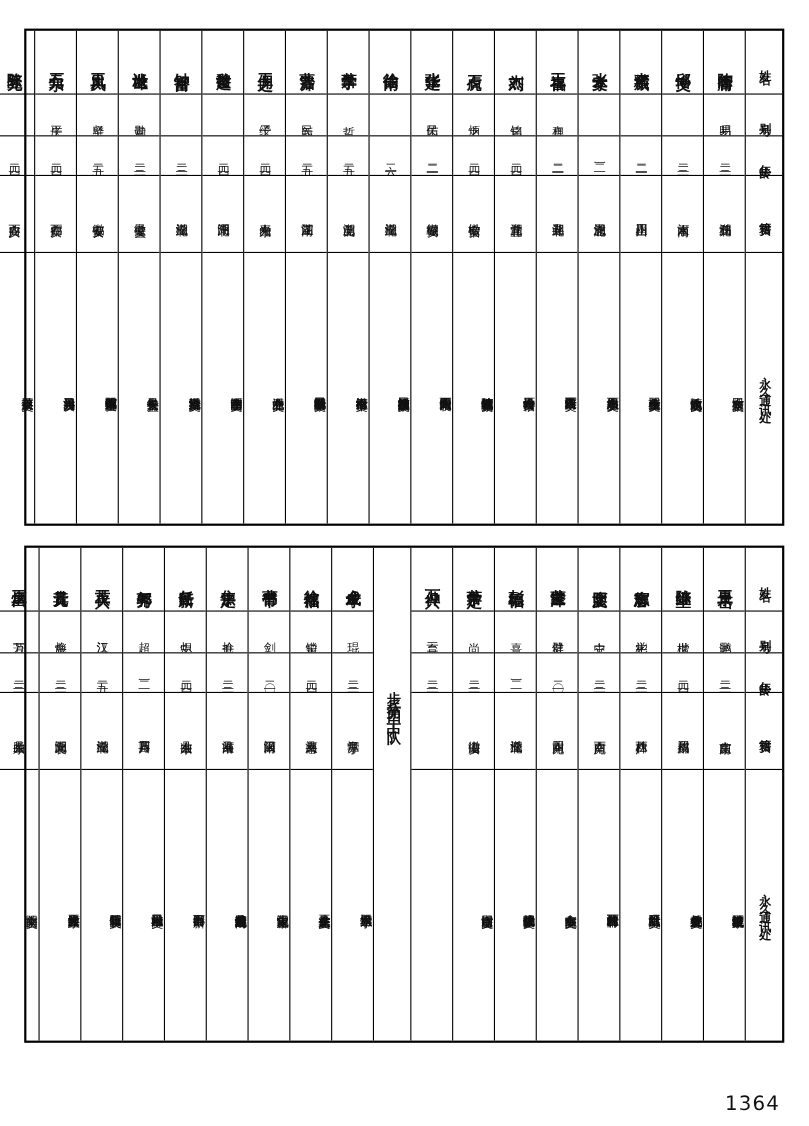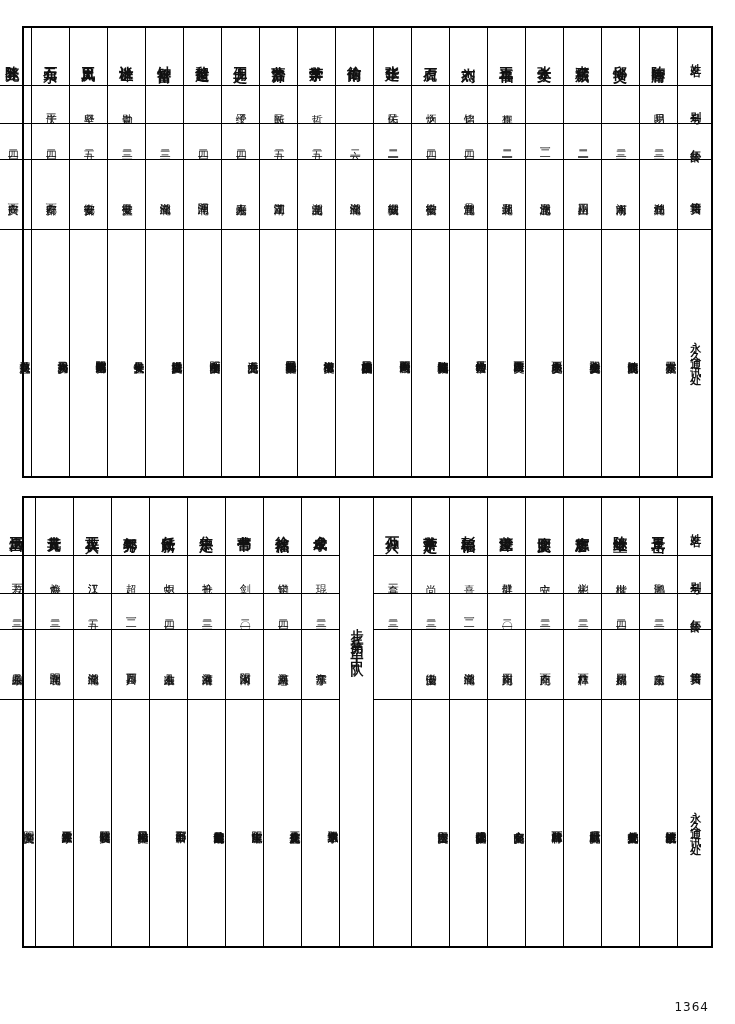--- a/index.html
+++ b/index.html
@@ -107,21 +107,21 @@
     writing-mode: vertical-rl;
     text-orientation: upright;
     font-size: 13px;
     letter-spacing: 6px;
     font-weight: bold;
   }
   .page-num {
     position: absolute;
     right: 26px;
     bottom: 10px;
-    font-size: 12px;
+    font-size: 18px;
     font-family: "DejaVu Sans", "Liberation Sans", sans-serif;
     letter-spacing: 1px;
     text-align: right;
   }
 </style>
 </head>
 <body>
 
 <div class="page">
 

